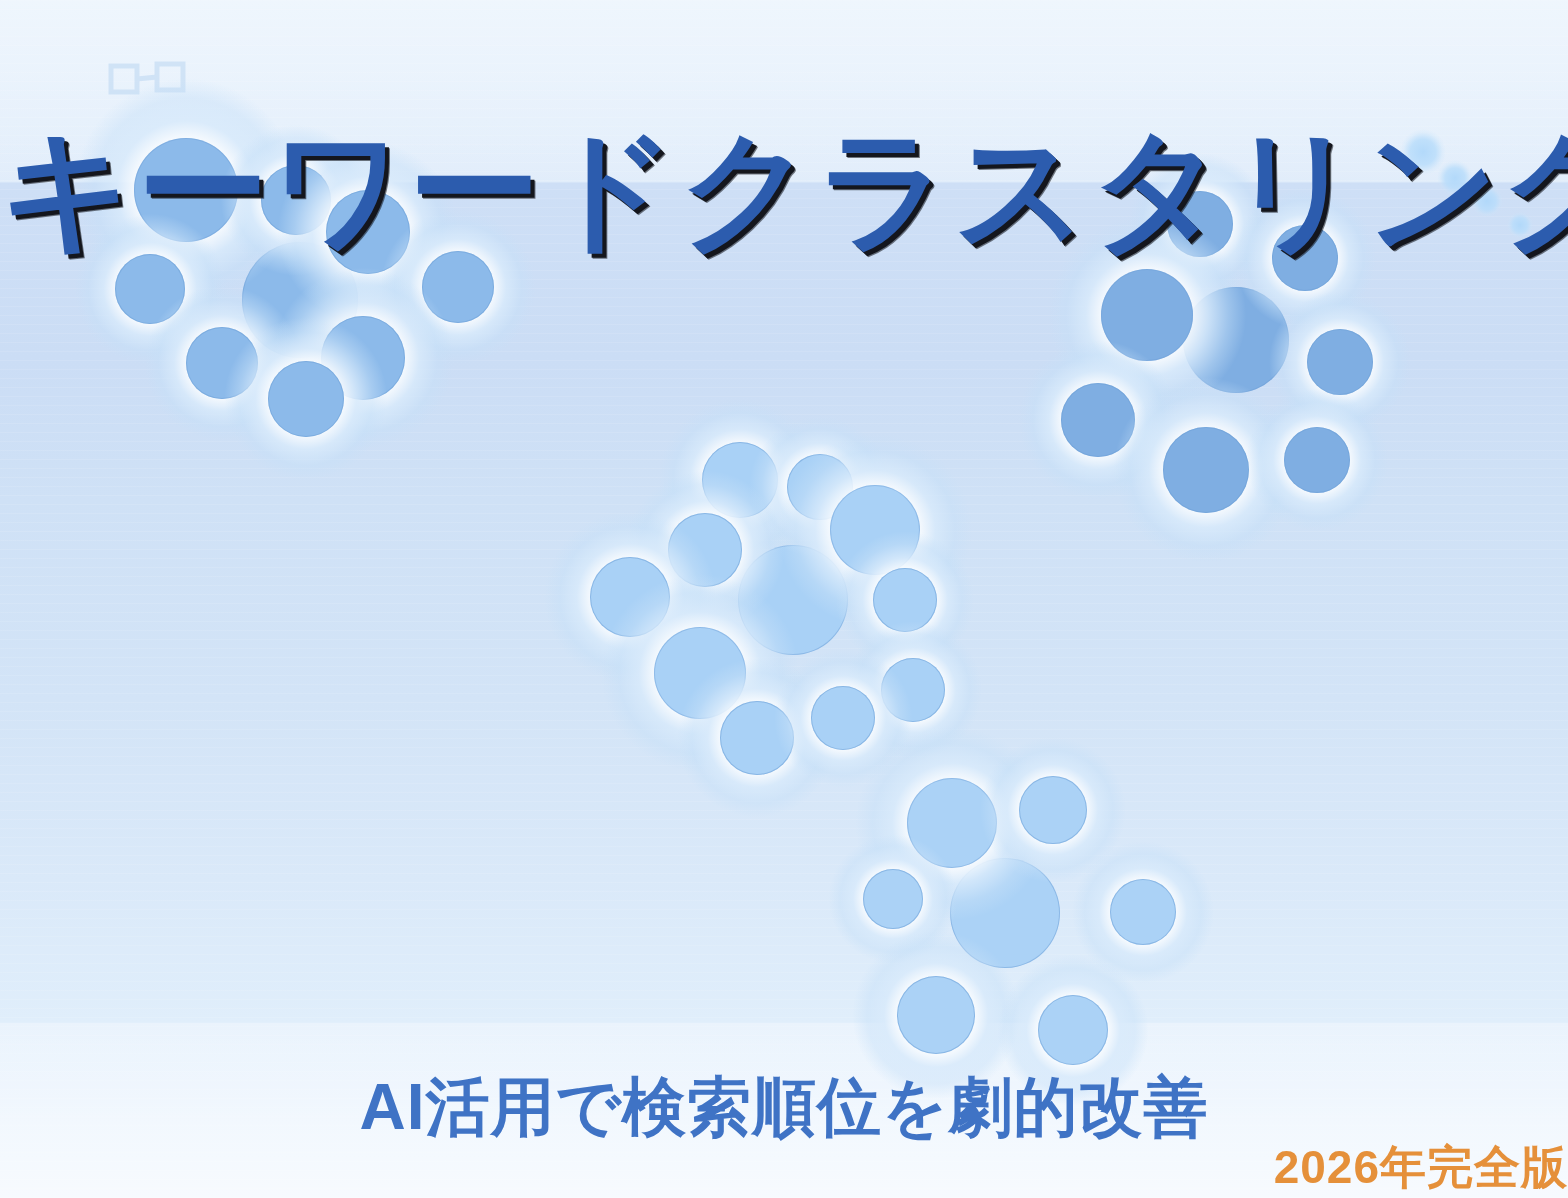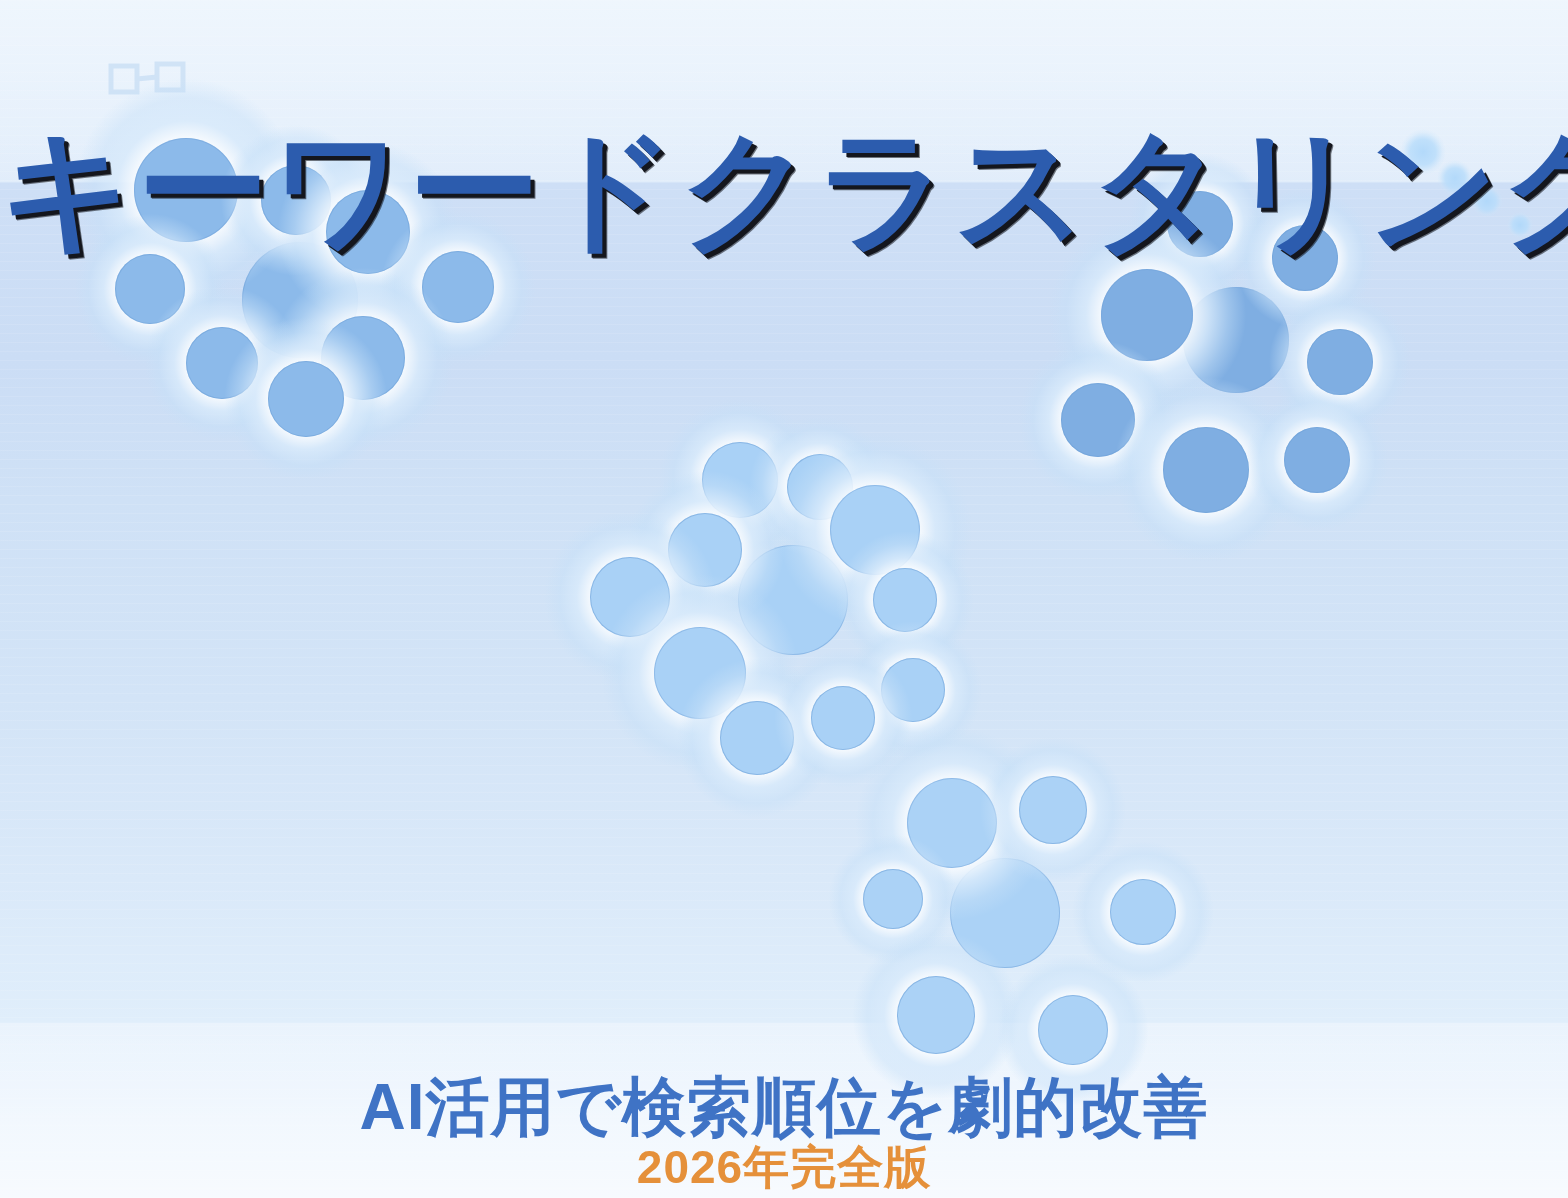--- a/index.html
+++ b/index.html
@@ -146,20 +146,21 @@
     text-align:center;
   }
   #edition{
     margin-top:2px;
     font-size:46px;
     font-weight:700;
     color:#E5903A;
     letter-spacing:1px;
     line-height:1.05;
     white-space:nowrap;
+    text-align:right;
   }
 </style>
 </head>
 <body>
 
 <div id="slide">
 
   <div id="texture"></div>
   <div id="band-top"></div>
   <div id="band-bottom"></div>

